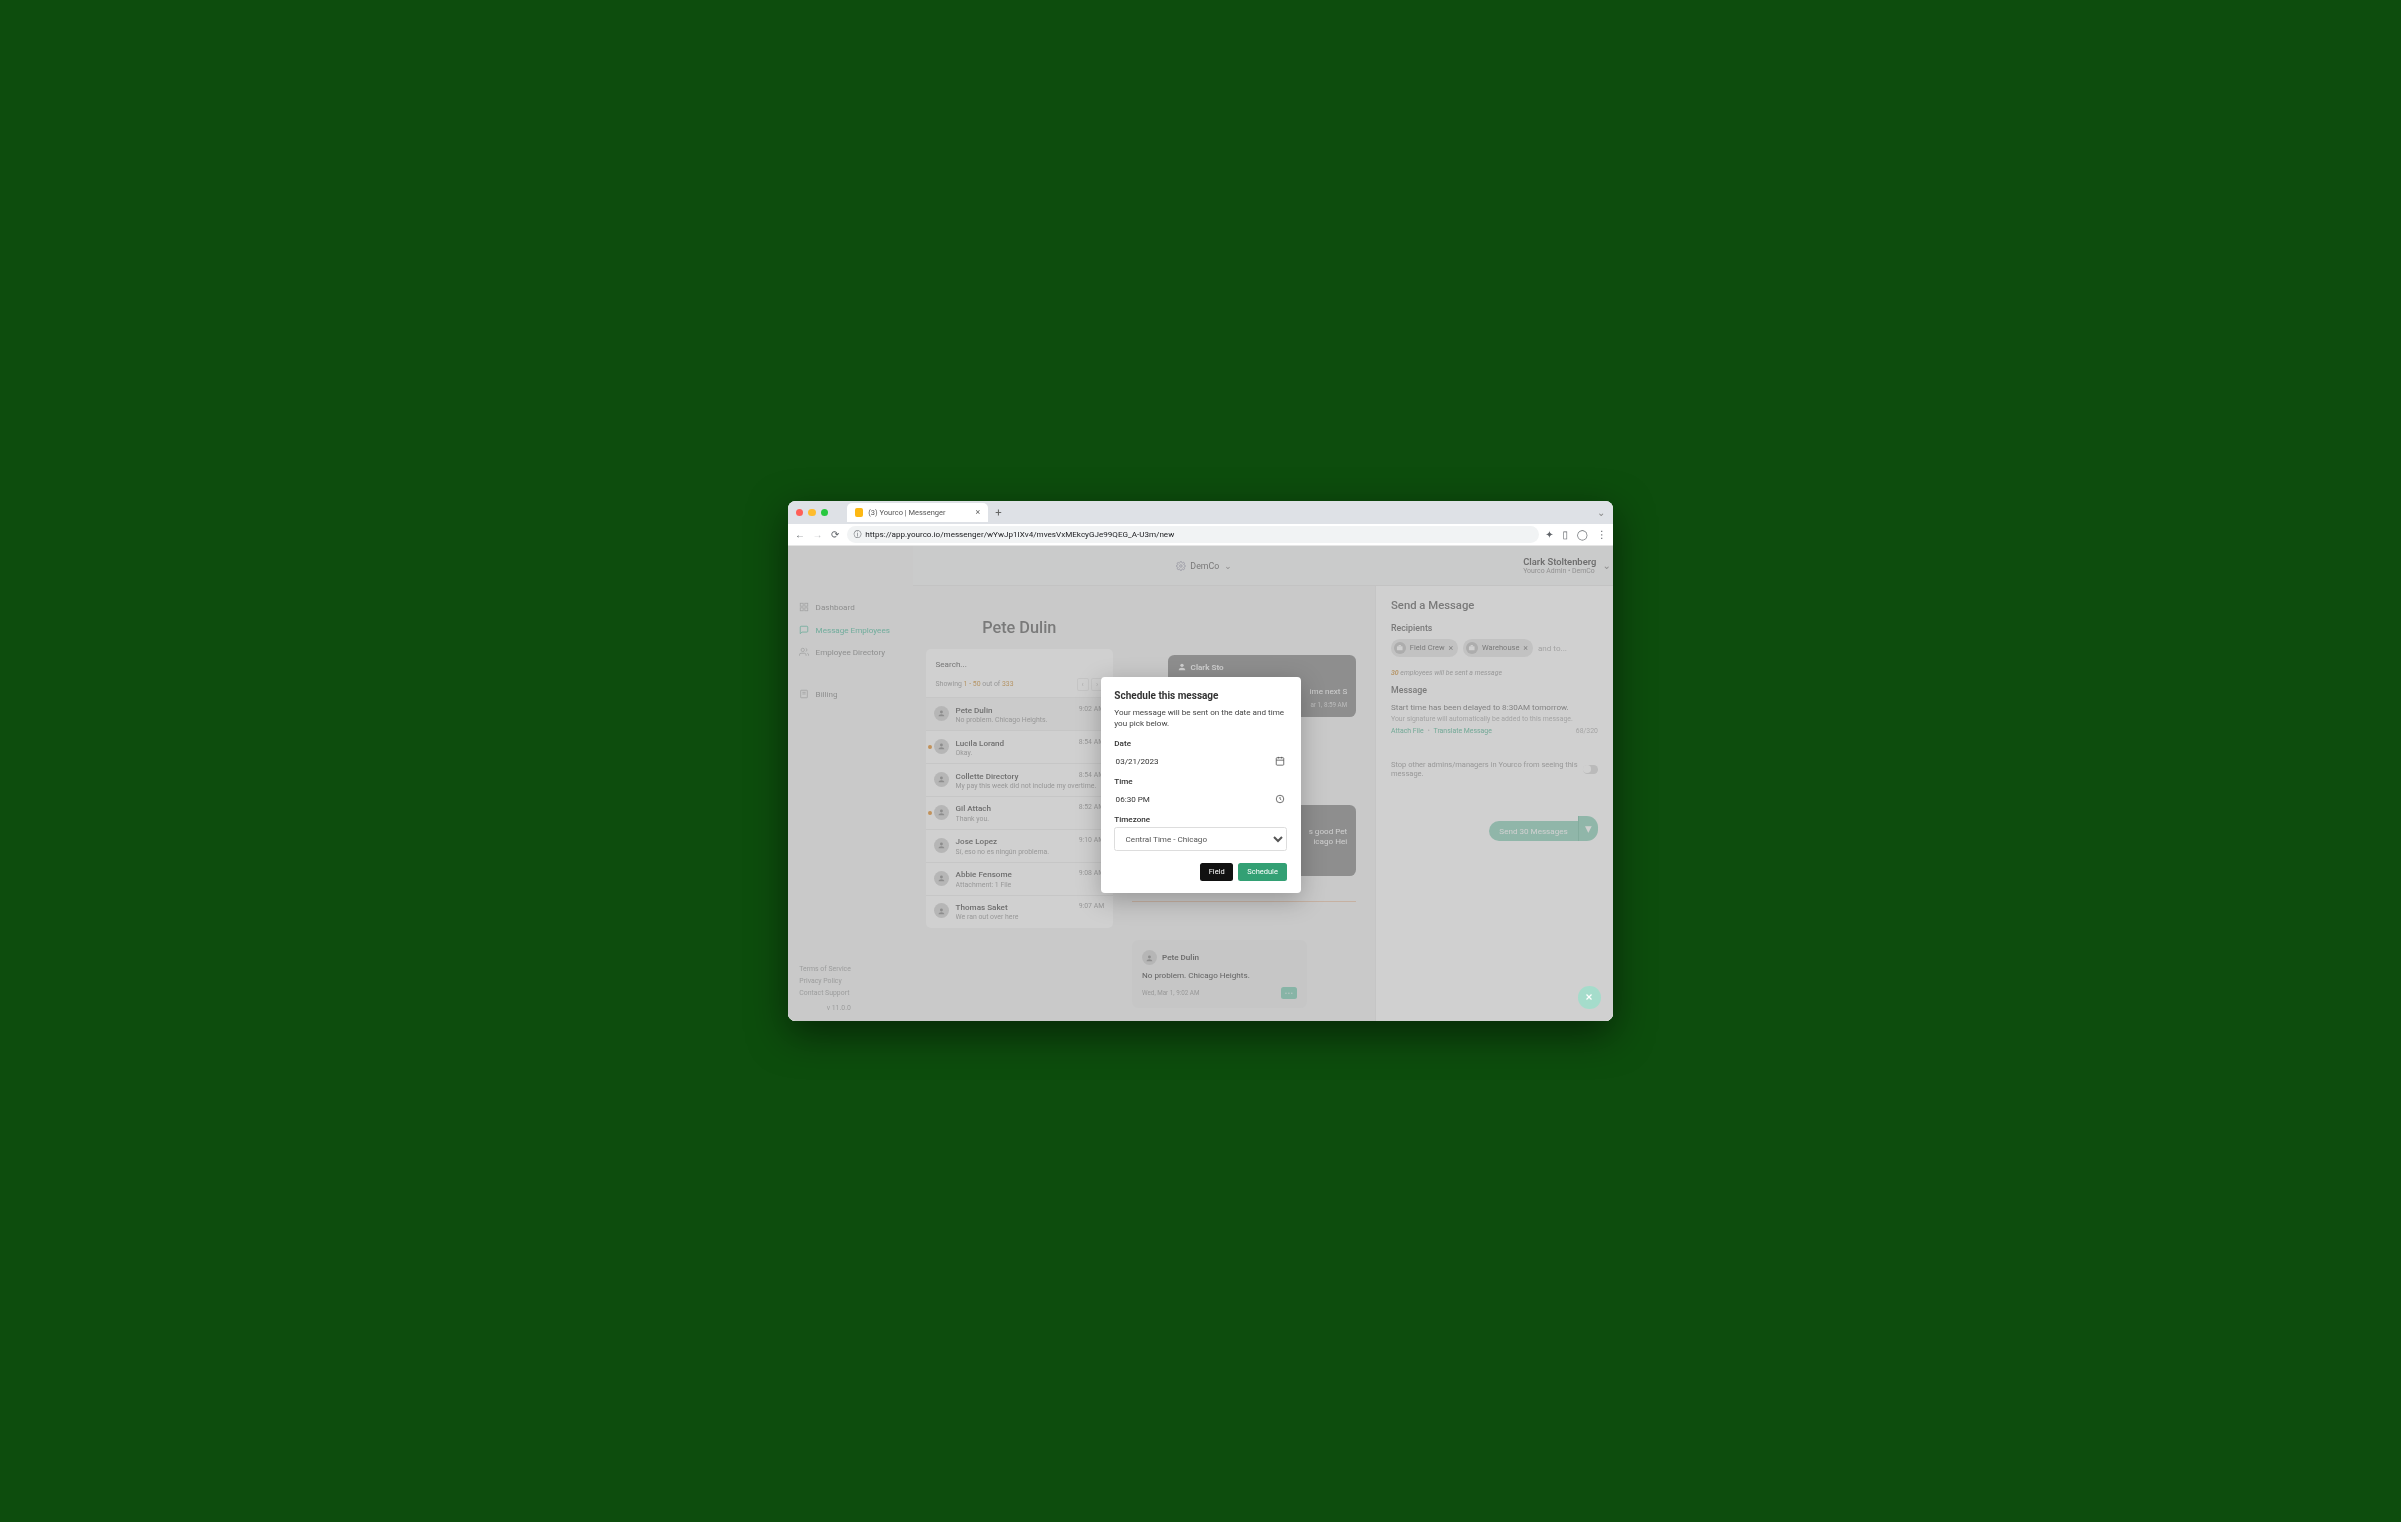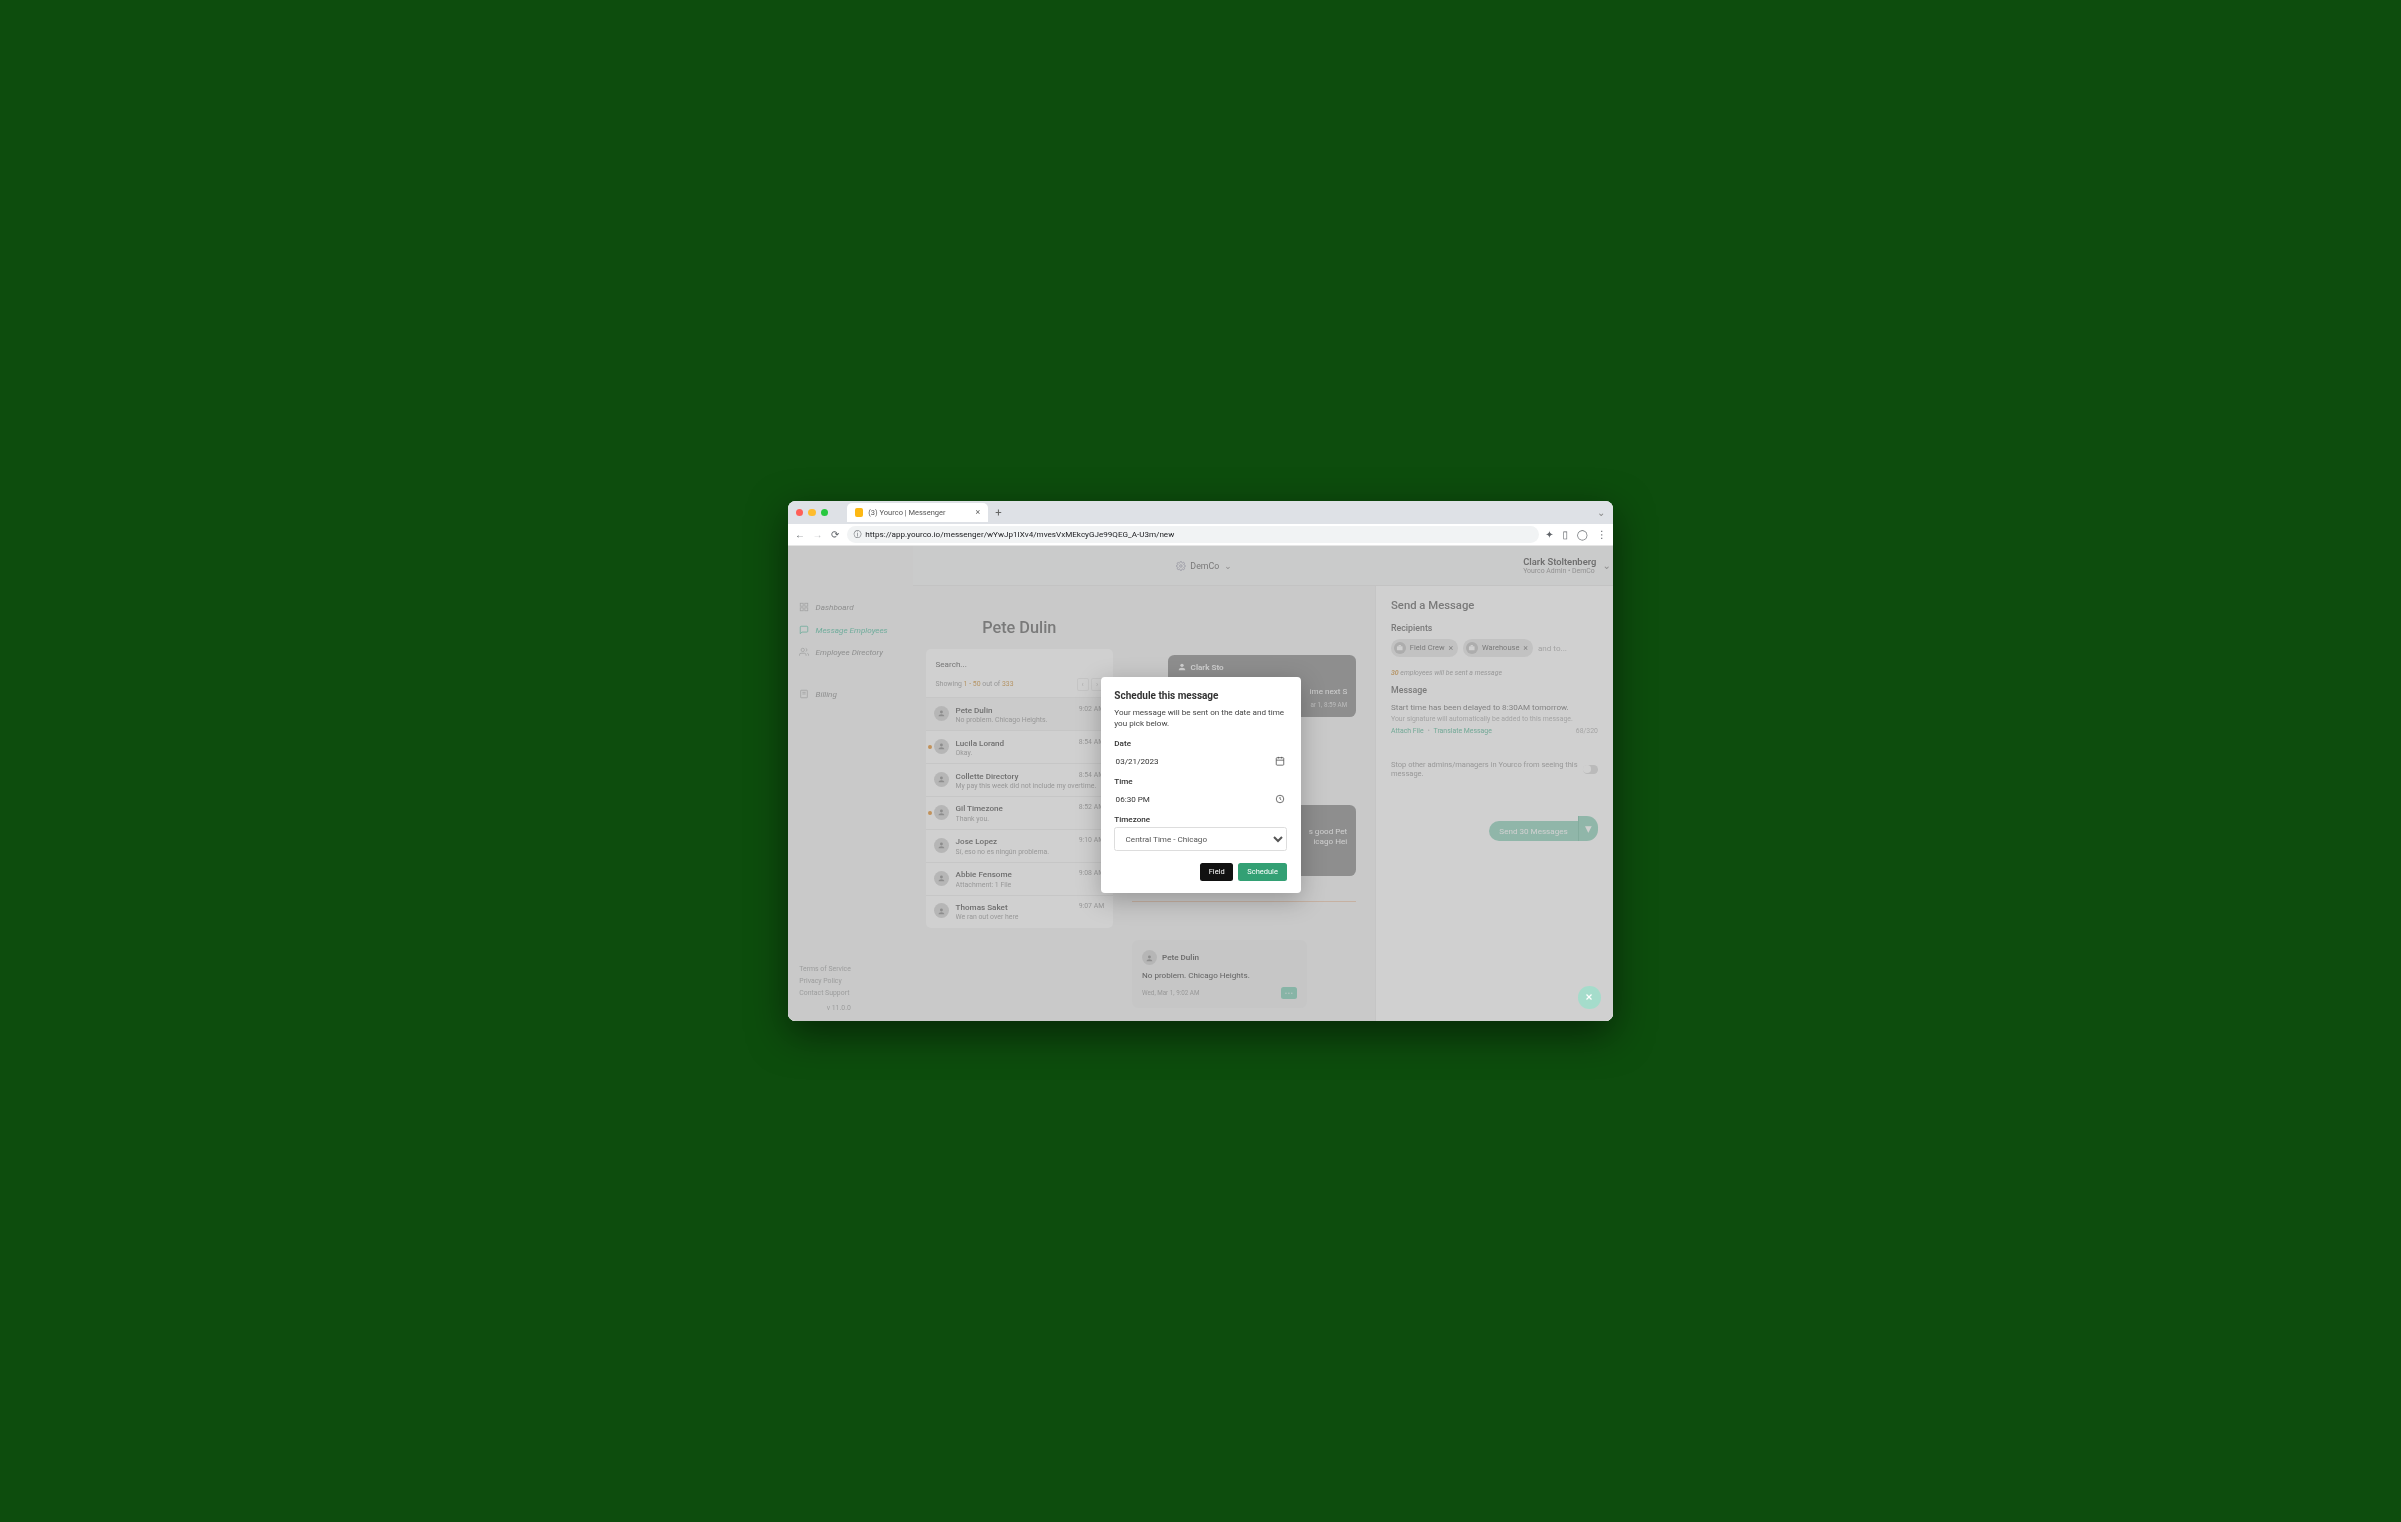--- a/index.html
+++ b/index.html
@@ -28,21 +28,21 @@
   .logo { font-weight:800; letter-spacing:1.3px; color:#b4b4b4; font-size:12.5px; }
   .logo .co { color:#b4b4b4; }
   .center-co { position:absolute; left:50%; transform:translateX(-50%); display:flex; align-items:center; gap:5px; color:#7b7b7b; font-size:8.8px; }
   .gear { color:#9aa; }
   .user-block { margin-left:auto; text-align:left; display:flex; align-items:center; gap:6.3px;}
   .user-block .uname { font-weight:600; color:#6b6b6b; font-size:9.4px;}
   .user-block .urole { font-size:6.9px; color:#a0a0a0; }
   .chev { color:#999; }
 
   .sidebar { width:125px; padding-top:50px; background:#f4f5f5; z-index:2; position:relative; }
-  .side-item { display:flex; gap:6.3px; padding:6.3px 11.3px; color:#9a9a9a; font-size:8.1px; cursor:pointer;font-style:italic;}
+  .side-item { display:flex; gap:6.3px; padding:6.3px 11.3px; color:#9a9a9a; font-size:8.1px; cursor:pointer;}
   .side-item.active { color:#6fc9b0; }
   .side-ico { width:10px; height:10px; display:inline-flex; }
   .side-footer { position:absolute; bottom:6.3px; left:11.3px; font-size:6.9px; color:#b0b0b0; line-height:1.8;}
   .side-footer .ver { text-align:right; margin-top:2.5px; }
 
   .main { flex:1; padding-top:40px; display:flex; z-index:2;}
   .list-col { width:200px; padding:12.5px 0 0 12.5px; }
   .page-title { text-align:center; font-size:16.3px; color:#7c7c7c; font-weight:500; margin:19px 0 12.5px; }
   .search-box { background:#fff; border-radius:5px 5px 0 0; padding:8.8px 10px 3.8px; }
   .search-inp { width:100%; border:none; outline:none; font-size:8.1px; color:#999; background:transparent;}
@@ -277,21 +277,21 @@
             </div>
             <div class="conv">
               <span class="dot"></span>
               <span class="avatar">
                 <svg viewBox="0 0 24 24" fill="#999">
                   <circle cx="12" cy="8" r="4"></circle>
                   <path d="M4 20c0-4 4-6 8-6s8 2 8 6"></path>
                 </svg>
               </span>
               <div class="conv-body">
-                <div class="conv-name">Gil Timezone</div>
+                <div class="conv-name">Gil Attach</div>
                 <div class="conv-prev">Thank you.</div>
               </div>
               <span class="conv-time">8:52 AM</span>
             </div>
             <div class="conv">
               <span class="avatar">
                 <svg viewBox="0 0 24 24" fill="#999">
                   <circle cx="12" cy="8" r="4"></circle>
                   <path d="M4 20c0-4 4-6 8-6s8 2 8 6"></path>
                 </svg>

